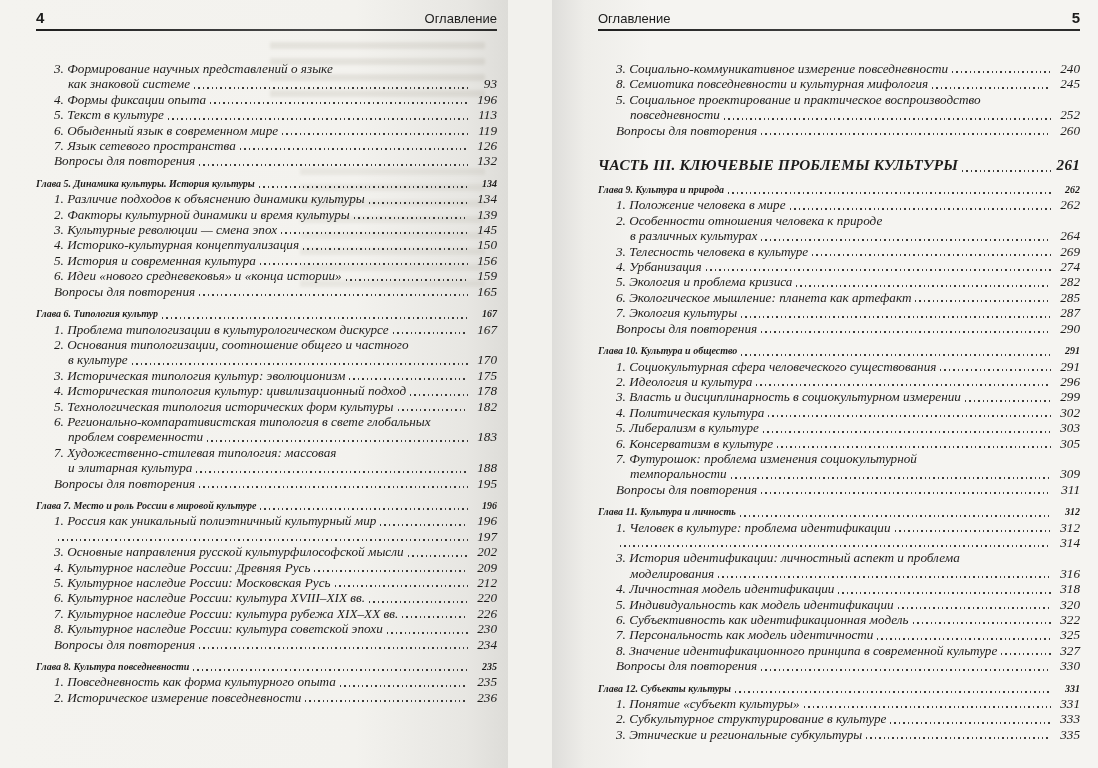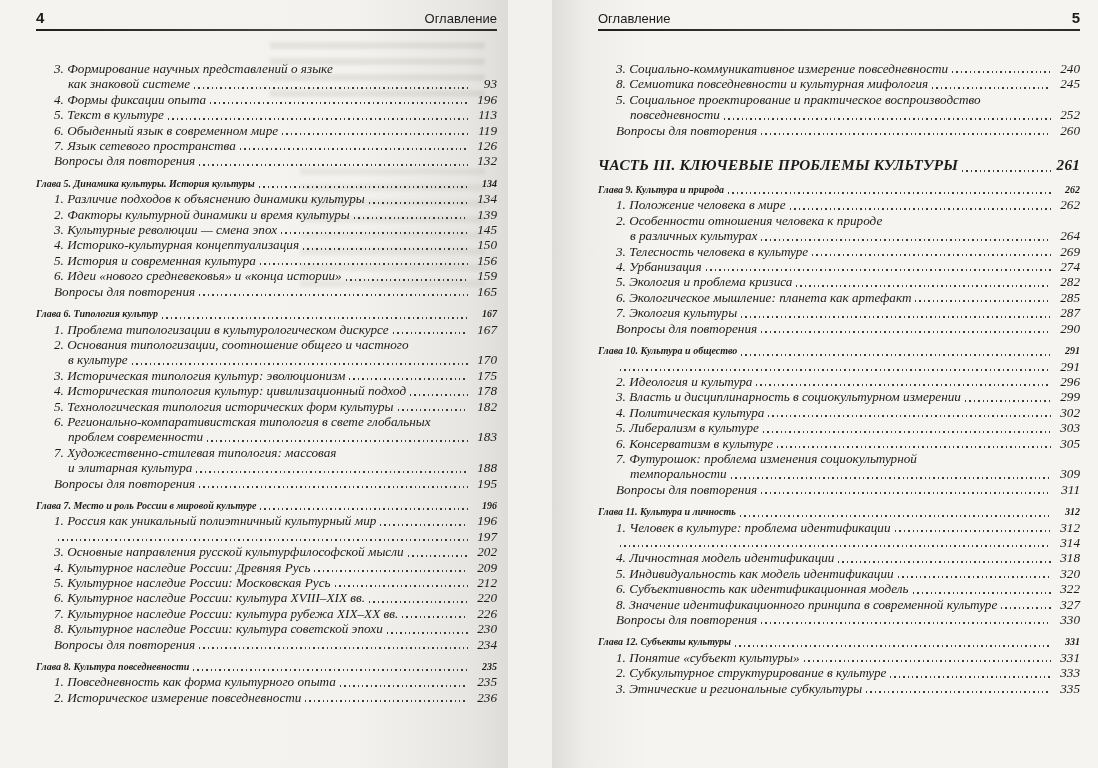--- a/index.html
+++ b/index.html
@@ -444,20 +444,21 @@
           </div>
           <div class="entry chapter">
             <div class="line">
               <span class="txt">Глава 10. Культура и общество</span>
               <span class="dots"></span>
               <span class="pg">291</span>
             </div>
           </div>
           <div class="entry item">
             <div class="line">
+              <span class="txt">1. Социокультурная сфера человеческого существования</span>
               <span class="dots"></span>
               <span class="pg">291</span>
             </div>
           </div>
           <div class="entry item">
             <div class="line">
               <span class="txt">2. Идеология и культура</span>
               <span class="dots"></span>
               <span class="pg">296</span>
             </div>
@@ -522,37 +523,54 @@
             </div>
           </div>
           <div class="entry item">
             <div class="line">
               <span class="dots"></span>
               <span class="pg">314</span>
             </div>
           </div>
           <div class="entry item">
             <div class="line">
+              <span class="txt">3. История идентификации: личностный аспект и проблема</span>
+            </div>
+            <div class="line cont">
+              <span class="txt">моделирования</span>
+              <span class="dots"></span>
+              <span class="pg">316</span>
+            </div>
+          </div>
+          <div class="entry item">
+            <div class="line">
               <span class="txt">4. Личностная модель идентификации</span>
               <span class="dots"></span>
               <span class="pg">318</span>
             </div>
           </div>
           <div class="entry item">
             <div class="line">
               <span class="txt">5. Индивидуальность как модель идентификации</span>
               <span class="dots"></span>
               <span class="pg">320</span>
             </div>
           </div>
           <div class="entry item">
             <div class="line">
               <span class="txt">6. Субъективность как идентификационная модель</span>
               <span class="dots"></span>
               <span class="pg">322</span>
+            </div>
+          </div>
+          <div class="entry item">
+            <div class="line">
+              <span class="txt">7. Персональность как модель идентичности</span>
+              <span class="dots"></span>
+              <span class="pg">325</span>
             </div>
           </div>
           <div class="entry item">
             <div class="line">
               <span class="txt">8. Значение идентификационного принципа в современной культуре</span>
               <span class="dots"></span>
               <span class="pg">327</span>
             </div>
           </div>
           <div class="entry review">

